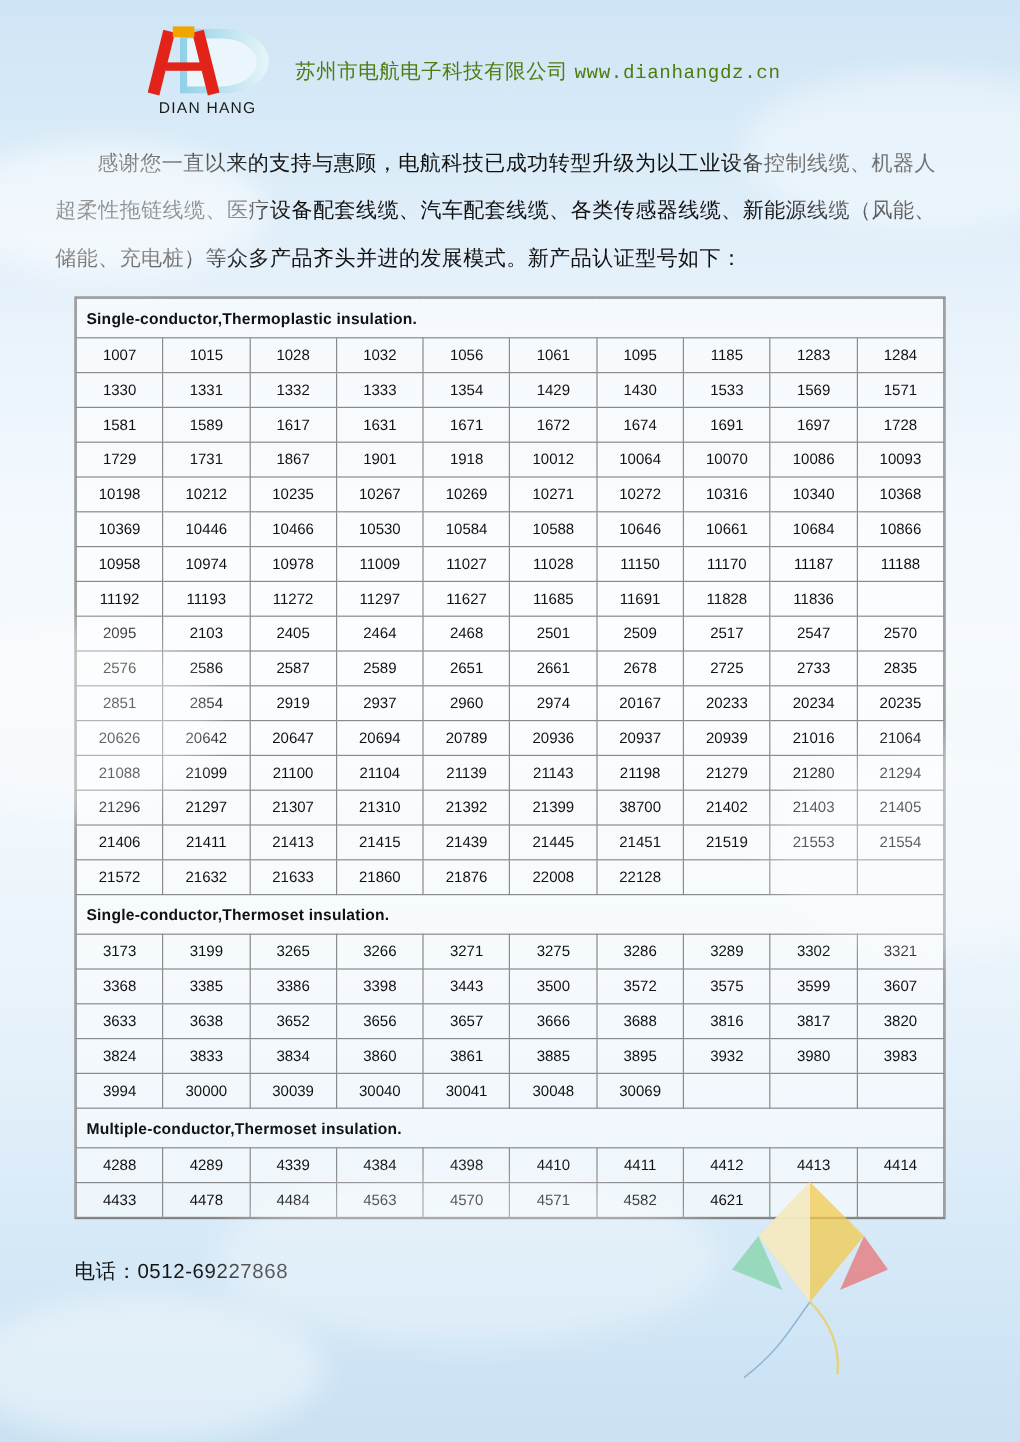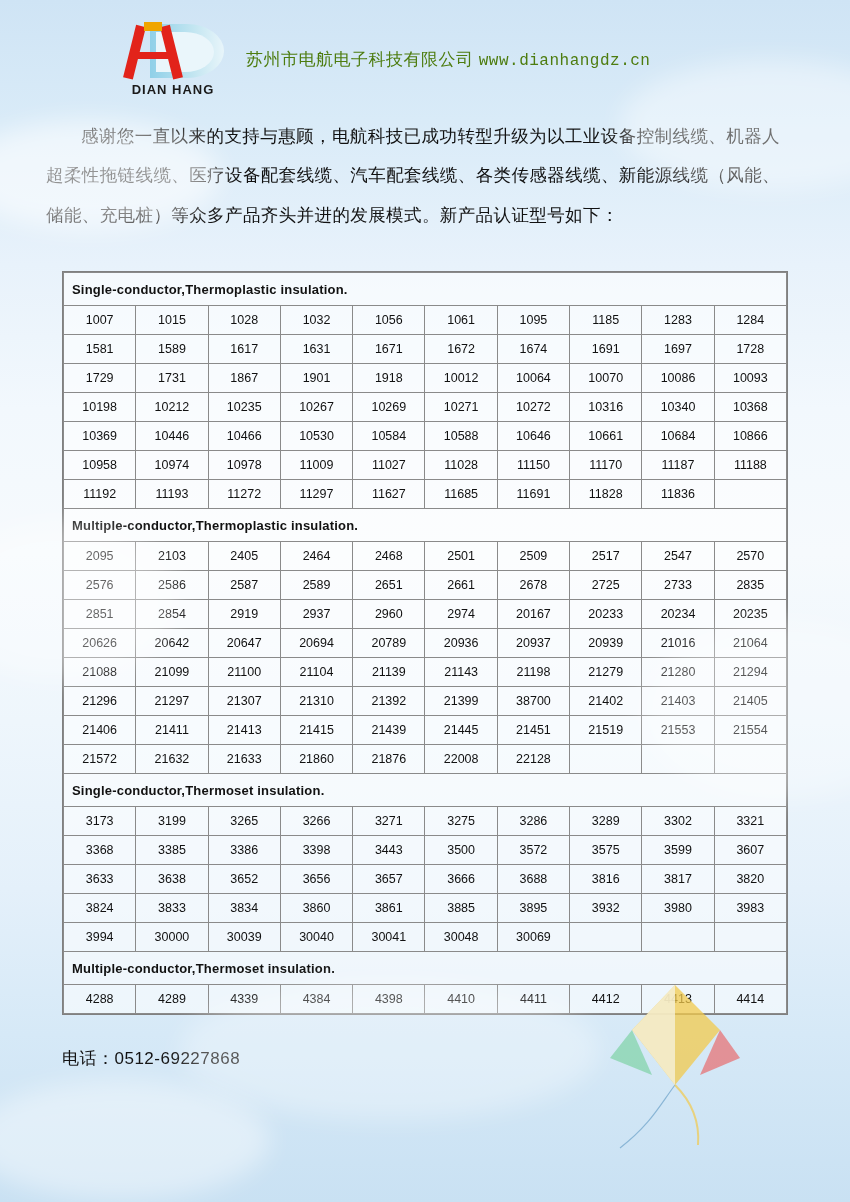--- a/index.html
+++ b/index.html
@@ -100,21 +100,21 @@
   .logo-a .top-cap {
     left: 18px; top: 0px; width: 18px; height: 9px;
     background: #f0a500;
   }
   .logo-a .mid {
     left: 12px; top: 30px; width: 32px; height: 7px;
   }
   .logo-text {
     font-family: "Liberation Sans", sans-serif;
     font-size: 13px;
-    font-weight: bold;
+    font-weight: normal;
     letter-spacing: 1px;
     color: #1a1a1a;
     margin-top: 2px;
   }
   .company-line {
     font-size: 17px;
     color: #4d7c0f;
     margin-left: 18px;
     letter-spacing: 0.5px;
   }
@@ -129,21 +129,21 @@
     font-size: 17.5px;
     line-height: 2.25;
     color: #111;
     text-align: justify;
     text-indent: 2em;
     letter-spacing: 0.4px;
   }
 
   
   .table-wrap {
-    margin: 36px 62px 0 62px;
+    margin: 12px 62px 0 62px;
     background: rgba(255,255,255,0.55);
     border: 1px solid #808080;
   }
   table.codes {
     width: 100%;
     border-collapse: collapse;
     font-size: 12.5px;
     color: #111;
   }
   table.codes td {
@@ -223,20 +223,32 @@
           <td>1028</td>
           <td>1032</td>
           <td>1056</td>
           <td>1061</td>
           <td>1095</td>
           <td>1185</td>
           <td>1283</td>
           <td>1284</td>
         </tr>
         <tr>
+          <td>1330</td>
+          <td>1331</td>
+          <td>1332</td>
+          <td>1333</td>
+          <td>1354</td>
+          <td>1429</td>
+          <td>1430</td>
+          <td>1533</td>
+          <td>1569</td>
+          <td>1571</td>
+        </tr>
+        <tr>
           <td>1581</td>
           <td>1589</td>
           <td>1617</td>
           <td>1631</td>
           <td>1671</td>
           <td>1672</td>
           <td>1674</td>
           <td>1691</td>
           <td>1697</td>
           <td>1728</td>
@@ -295,23 +307,20 @@
           <td>11272</td>
           <td>11297</td>
           <td>11627</td>
           <td>11685</td>
           <td>11691</td>
           <td>11828</td>
           <td>11836</td>
           <td class="empty"></td>
         </tr>
         <tr>
-          <td class="section" colspan="10">Multiple-conductor,Thermoplastic insulation.</td>
-        </tr>
-        <tr>
           <td>2095</td>
           <td>2103</td>
           <td>2405</td>
           <td>2464</td>
           <td>2468</td>
           <td>2501</td>
           <td>2509</td>
           <td>2517</td>
           <td>2547</td>
           <td>2570</td>
@@ -471,20 +480,32 @@
           <td>4289</td>
           <td>4339</td>
           <td>4384</td>
           <td>4398</td>
           <td>4410</td>
           <td>4411</td>
           <td>4412</td>
           <td>4413</td>
           <td>4414</td>
         </tr>
+        <tr>
+          <td>4433</td>
+          <td>4478</td>
+          <td>4484</td>
+          <td>4563</td>
+          <td>4570</td>
+          <td>4571</td>
+          <td>4582</td>
+          <td>4621</td>
+          <td class="empty"></td>
+          <td class="empty"></td>
+        </tr>
       </tbody>
   </table>
 </div>
 
 <div class="contact">
   <div>电话：0512-69227868</div>
 </div>
 
 <svg class="kite" viewBox="0 0 180 170">
   <polygon points="95,5 140,50 95,105 52,50" fill="#f2c94c" opacity="0.75"></polygon>

